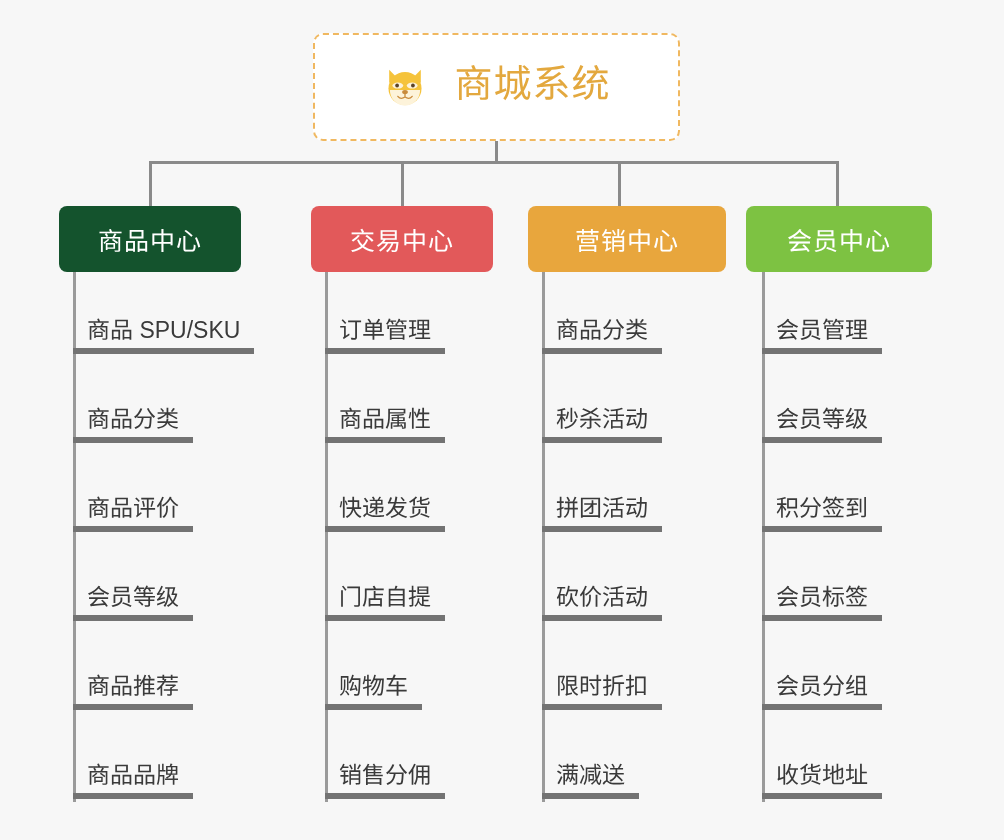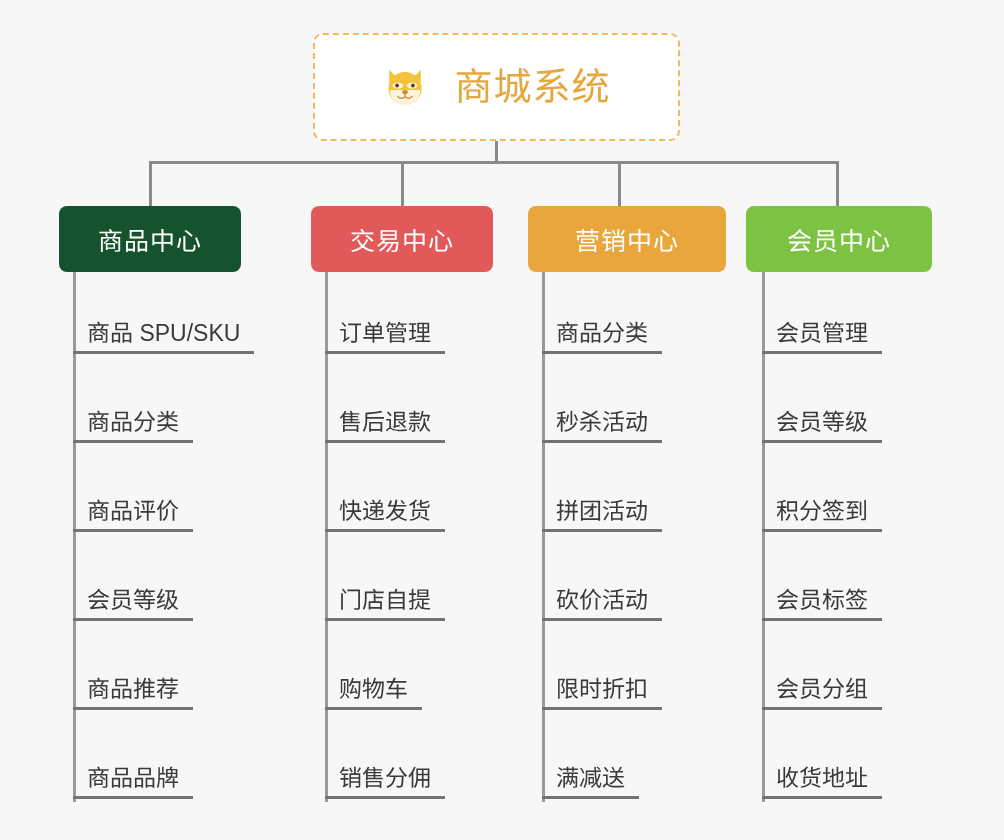--- a/index.html
+++ b/index.html
@@ -33,20 +33,21 @@
     width: 367px;
     height: 108px;
     box-sizing: border-box;
     background: #ffffff;
     border: 2px dashed #f0b860;
     border-radius: 10px;
     display: flex;
     align-items: center;
     justify-content: center;
     gap: 26px;
+    font-family: Liberation Mono, monospace;
   }
   .root-title {
     font-size: 38px;
     line-height: 1;
     color: #e3a83e;
     letter-spacing: 1px;
     white-space: nowrap;
   }
   .root-emoji {
     width: 46px;
@@ -84,21 +85,21 @@
     position: absolute;
     width: 3px;
     background: #9a9a9a;
   }
 
   
   .leaf {
     position: absolute;
     box-sizing: border-box;
     height: 46px;
-    border-bottom: 3px solid #737373;
+    border-bottom: 6px solid #737373;
     display: flex;
     align-items: flex-end;
     justify-content: center;
     padding: 0 14px 5px 14px;
     font-size: 23px;
     color: #3a3a3a;
     white-space: nowrap;
     line-height: 1.1;
   }
 </style>
@@ -160,21 +161,21 @@
 
   <div class="cat-header" style="left:311px; top:206px; width:182px; background:#e2595a;">
     <span>交易中心</span>
   </div>
   <div class="trunk" style="left:325px; top:272px; height:530px;"></div>
 
   <div class="leaf" style="left:325px; top:308px;">
     <span>订单管理</span>
     </div>
   <div class="leaf" style="left:325px; top:397px;">
-    <span>售后退款</span>
+    <span>商品属性</span>
     </div>
   <div class="leaf" style="left:325px; top:486px;">
     <span>快递发货</span>
     </div>
   <div class="leaf" style="left:325px; top:575px;">
     <span>门店自提</span>
     </div>
   <div class="leaf" style="left:325px; top:664px;">
     <span>购物车</span>
     </div>

